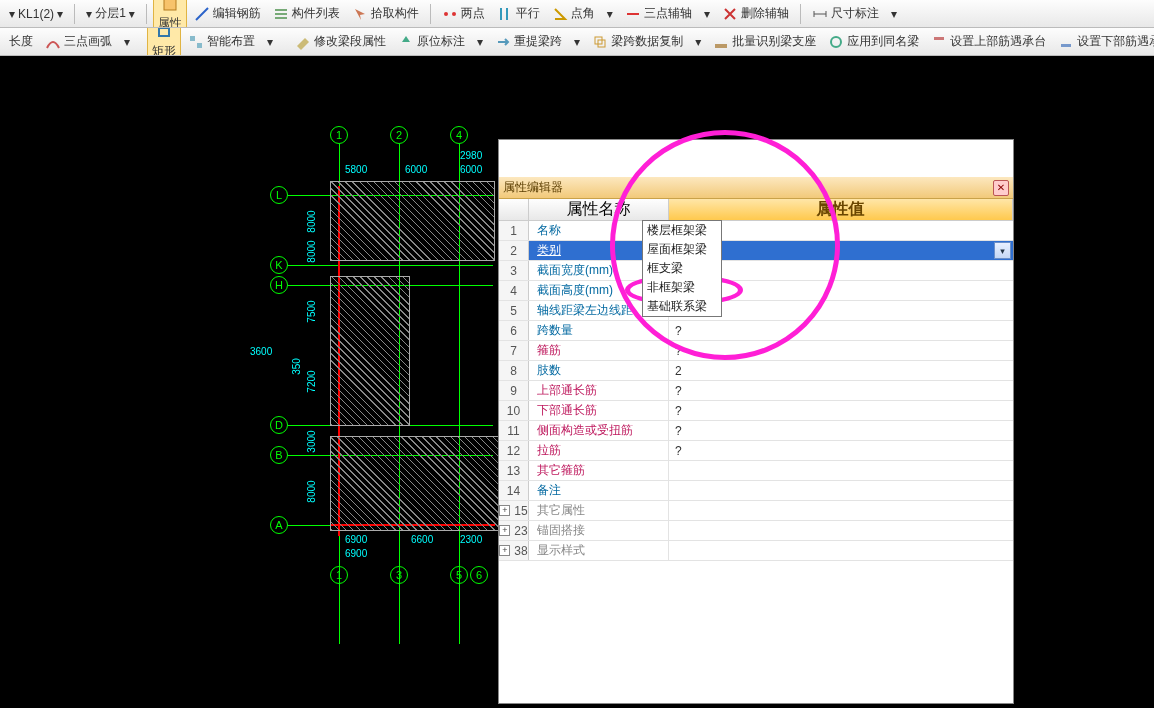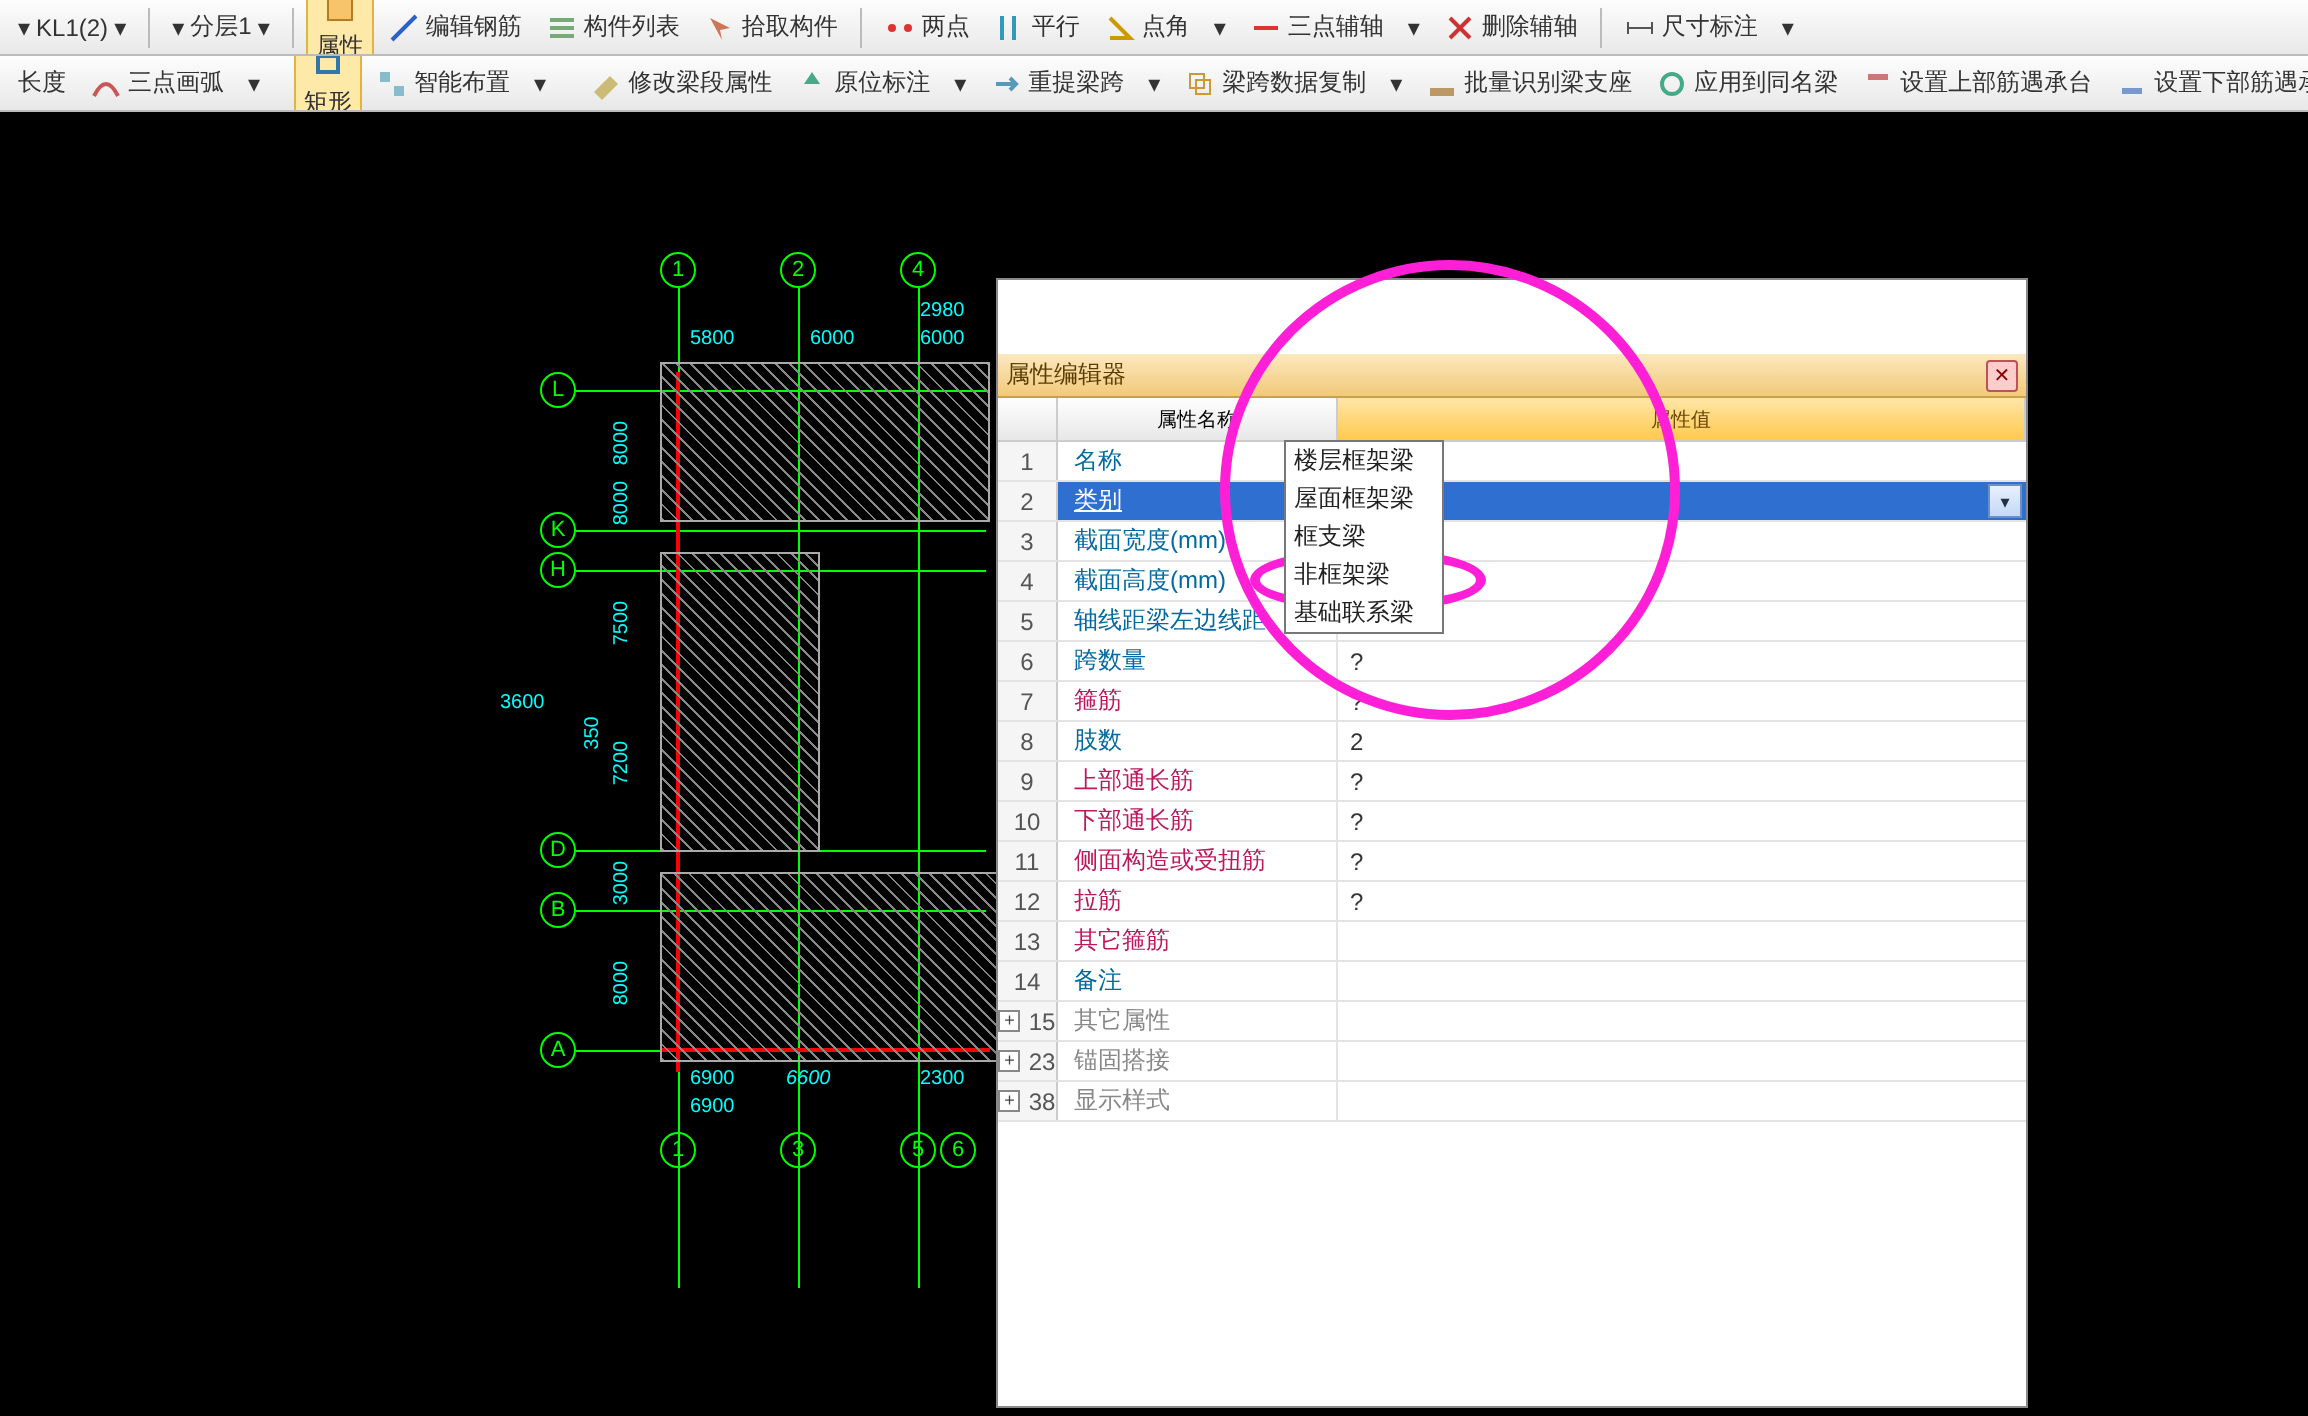--- a/index.html
+++ b/index.html
@@ -70,24 +70,24 @@
 .prop-title {
   height: 22px;
   background: linear-gradient(#fce8bf, #f2c97a);
   border-bottom: 1px solid #c9a24a;
   display:flex; align-items:center; justify-content:space-between;
   padding:0 4px;
   font-size:12px; color:#5a3d00;margin-top:37px;
 }
 .close-btn { width:16px;height:16px;border:1px solid #b55; background:#fcc; color:#800; font-size:10px; display:flex;align-items:center;justify-content:center; cursor:pointer; border-radius:2px;}
 .prop-header-row { display:flex; height:22px; border-bottom:1px solid #ccc; }
-.prop-header-cell { display:flex; align-items:center; justify-content:center; background:linear-gradient(#fefefe,#e8e8e8); border-right:1px solid #ccc; font-size:10px; }
+.prop-header-cell { display:flex; align-items:center; justify-content:center; background:linear-gradient(#fefefe,#e8e8e8); border-right:1px solid #ccc; font-size:16px; }
 .prop-header-cell.h1 { width:30px; }
 .prop-header-cell.h2 { width:140px; }
-.prop-header-cell.h3 { flex:1; background:linear-gradient(#ffe6a8,#ffc94d); color:#6a4600; font-weight:normal; }
+.prop-header-cell.h3 { flex:1; background:linear-gradient(#ffe6a8,#ffc94d); color:#6a4600; font-weight:bold; }
 .prop-body { flex:1; overflow:auto; }
 .prop-row { display:flex; height:20px; border-bottom:1px solid #e3e3e3; font-size:12px; }
 .prop-row.selected { background:#2f6fd0; }
 .prop-row.selected .prop-name { color:#fff;text-decoration:underline; }
 .prop-cell-num { width:30px; border-right:1px solid #ccc; display:flex; align-items:center; justify-content:center; background:#f5f5f5; color:#555; position:relative;}
 .prop-cell-name { width:140px; border-right:1px solid #e3e3e3; display:flex; align-items:center; padding-left:8px; }
 .prop-cell-val { flex:1; display:flex; align-items:center; padding-left:6px; color:#333; position:relative; }
 .prop-name.link { color:#be185d; }
 .prop-name.plain { color:#0369a1; }
 .prop-name.gray { color:#888; }
@@ -315,21 +315,21 @@
     <div class="dim-text" style="left:40px; top:360px; transform:rotate(-90deg);">8000</div>
     <div class="dim-text" style="left:-10px; top:220px;">3600</div>
     <div class="dim-text" style="left:28px; top:235px; transform:rotate(-90deg);">350</div>
 
     <div class="hatch" style="left:70px; top:55px; width:165px; height:80px;"></div>
     <div class="hatch" style="left:70px; top:150px; width:80px; height:150px;"></div>
     <div class="hatch" style="left:70px; top:310px; width:170px; height:95px;"></div>
 
     <div class="dim-text" style="left:85px;  top:408px;">6900</div>
     <div class="dim-text" style="left:85px;  top:422px;">6900</div>
-    <div class="dim-text" style="left:133px; top:408px;font-style:italic;">6600</div>
+    <div class="dim-text" style="left:151px; top:408px;">6600</div>
     <div class="dim-text" style="left:200px; top:408px;">2300</div>
 
     <div class="grid-circle" style="left:70px;  top:440px;">1</div>
     <div class="grid-circle" style="left:130px; top:440px;">3</div>
     <div class="grid-circle" style="left:190px; top:440px;">5</div>
     <div class="grid-circle" style="left:210px; top:440px;">6</div>
   </div>
 </div>
 
 <div class="prop-panel">

